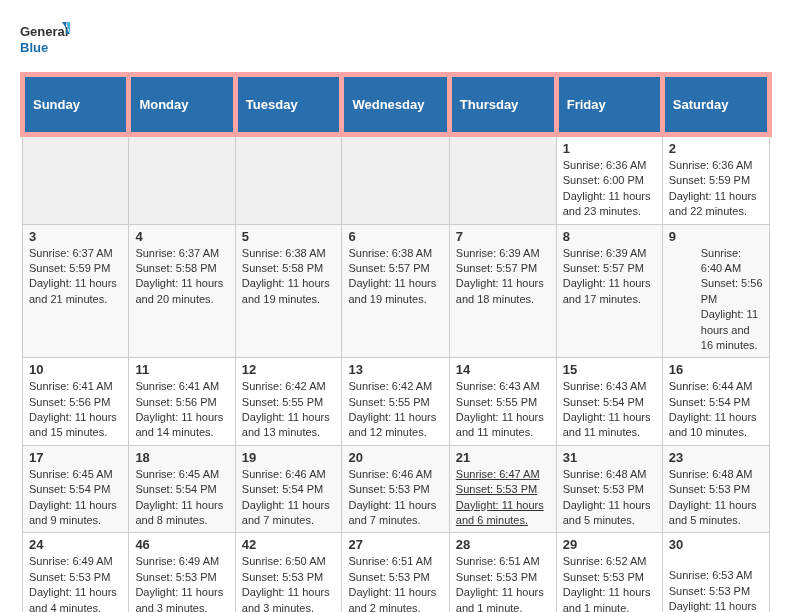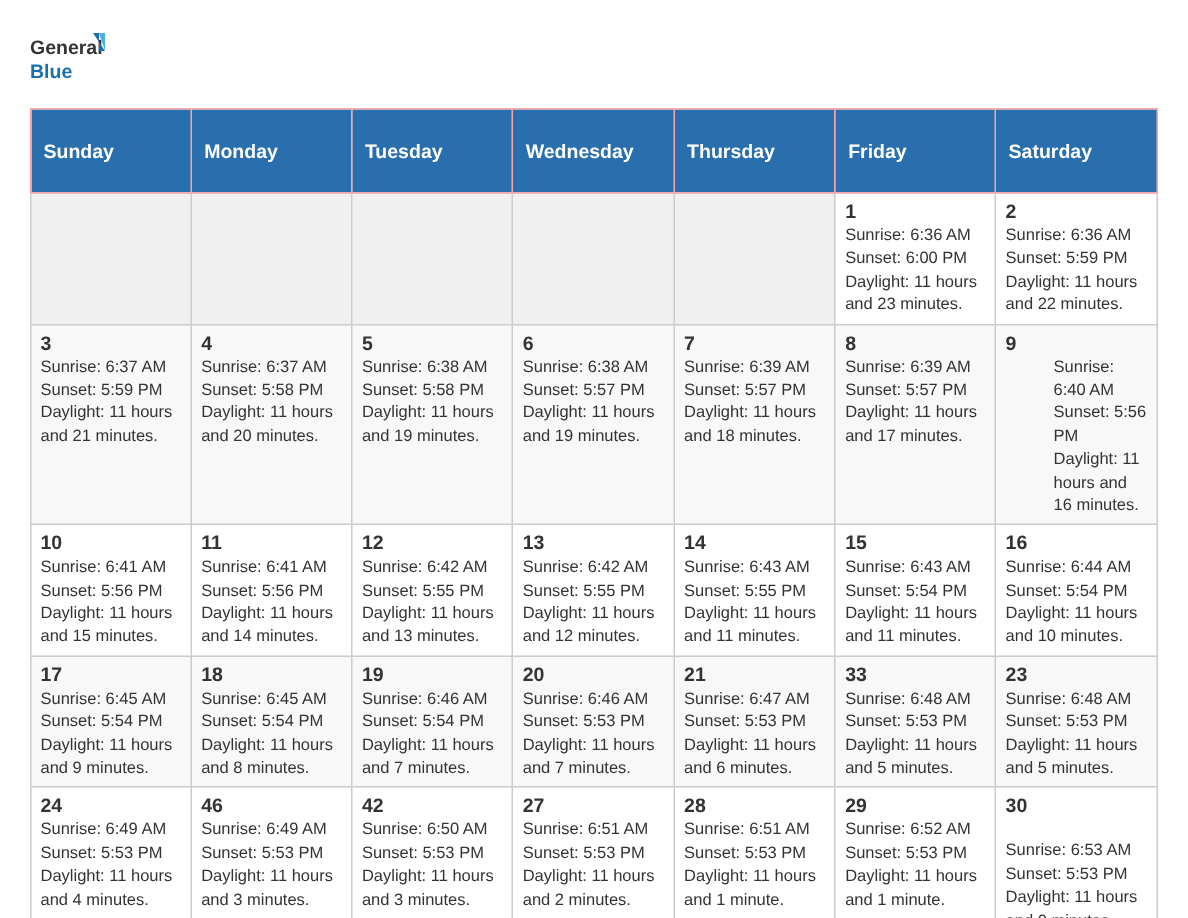--- a/index.html
+++ b/index.html
@@ -36,21 +36,21 @@
     .calendar {
       width: 100%;
       border-collapse: collapse;
     }
     .calendar thead tr th {
       background-color: #2a6fad;
       color: #fff;
       text-align: left;
       padding: 20px 8px;
       font-size: 13px;
-      border: 1px solid #fca5a5;
+      border: 5px solid #fca5a5;
     }
     .calendar tbody tr td {
       width: 108px;
       vertical-align: top;
       border: 1px solid #ccc;
       padding: 4px 6px;
       font-size: 10.5px;
       color: #333;
       background: #fff;
       min-height: 80px;
@@ -231,26 +231,26 @@
 Daylight: 11 hours and 7 minutes.</div>
         </td>
         <td>
           <span class="day-number">20</span>
           <div class="day-info" style="white-space: pre-line;">Sunrise: 6:46 AM
 Sunset: 5:53 PM
 Daylight: 11 hours and 7 minutes.</div>
         </td>
         <td>
           <span class="day-number">21</span>
-          <div class="day-info" style="white-space: pre-line;">Sunrise: 6:47 AM
+          <div class="day-info" style="white-space: pre-line; text-decoration: underline;">Sunrise: 6:47 AM
 Sunset: 5:53 PM
 Daylight: 11 hours and 6 minutes.</div>
         </td>
         <td>
-          <span class="day-number">33</span>
+          <span class="day-number">31</span>
           <div class="day-info" style="white-space: pre-line;">Sunrise: 6:48 AM
 Sunset: 5:53 PM
 Daylight: 11 hours and 5 minutes.</div>
         </td>
         <td>
           <span class="day-number">23</span>
           <div class="day-info" style="white-space: pre-line;">Sunrise: 6:48 AM
 Sunset: 5:53 PM
 Daylight: 11 hours and 5 minutes.</div>
         </td>

